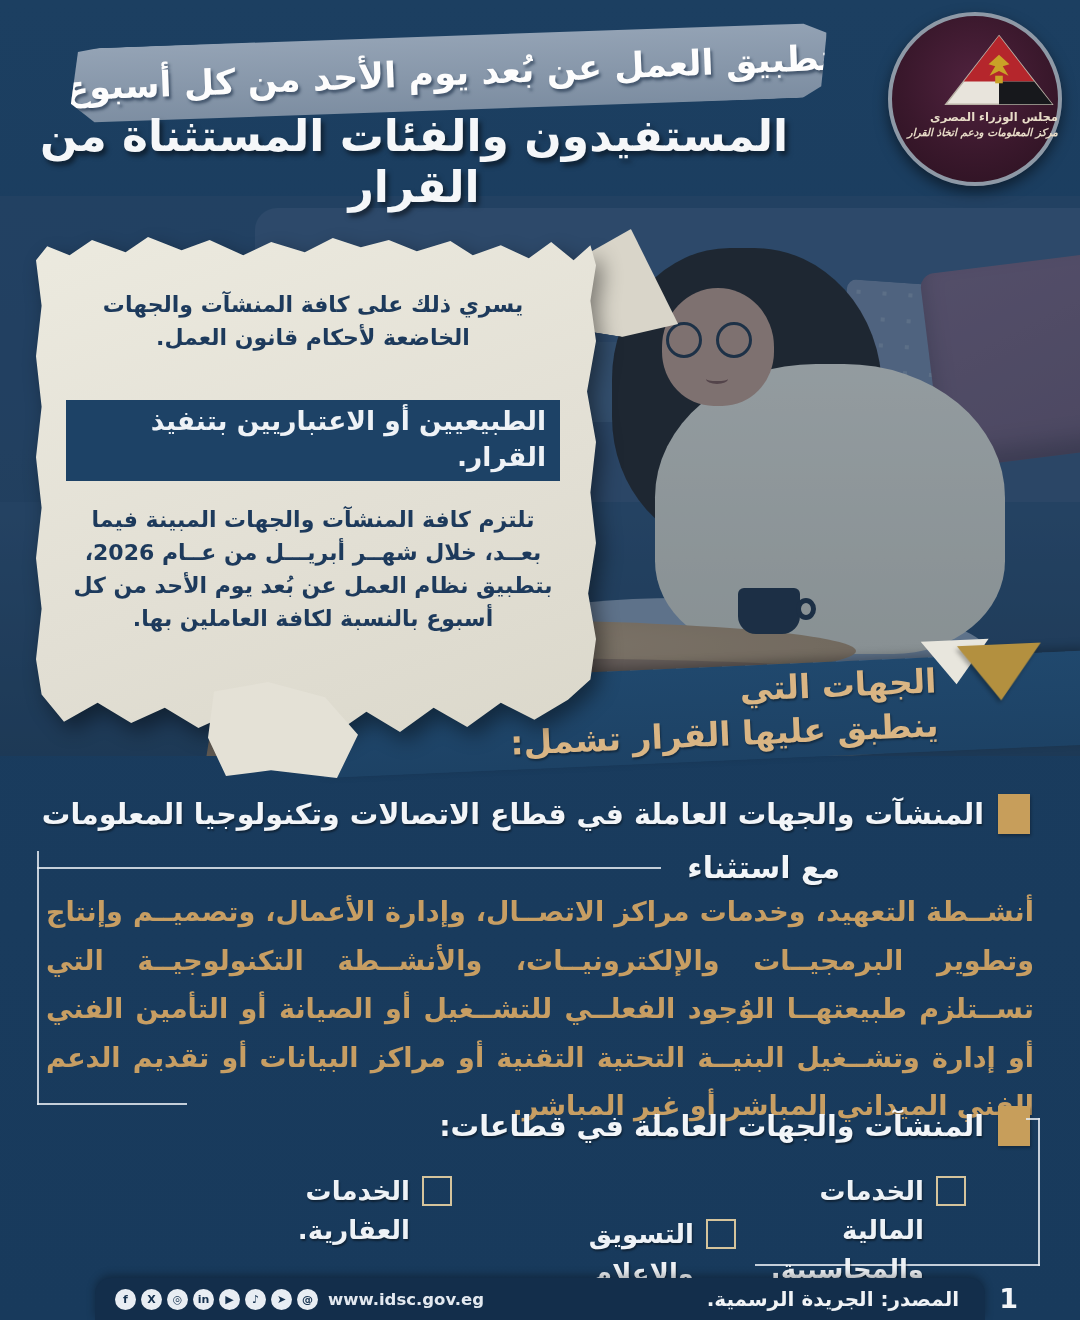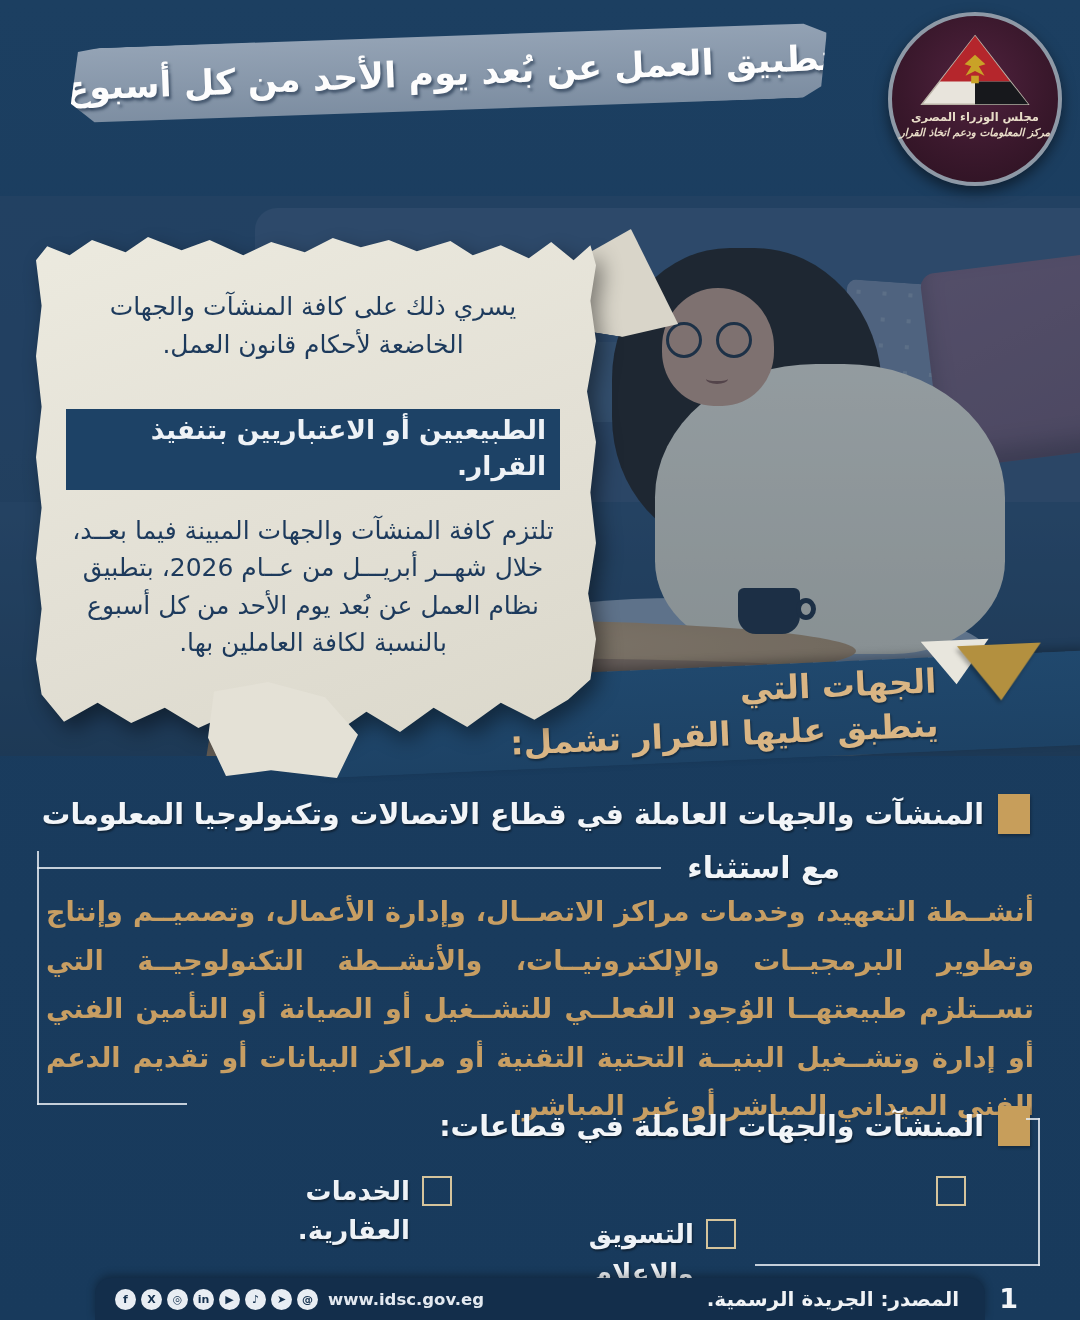--- a/index.html
+++ b/index.html
@@ -12,21 +12,21 @@
   
   .tape{left:70px;top:34px;width:758px;height:78px;background:linear-gradient(180deg,#94a3b5,#8696a9 60%,#7c8da1);
         transform:rotate(-2.3deg);box-shadow:5px 7px 12px rgba(0,0,0,.38);
         clip-path:polygon(1.2% 4%,4% 0,97% 5%,100% 18%,99% 86%,96.5% 100%,3% 95%,0 70%);
         display:flex;align-items:center;justify-content:center;z-index:6;}
   .tape-title{font-size:35px;font-weight:800;color:#fdfdfd;text-shadow:2px 3px 3px rgba(15,35,60,.55);white-space:nowrap;}
   .subtitle{left:14px;top:110px;width:800px;text-align:center;font-size:44px;font-weight:800;color:#f5f7f9;
             text-shadow:3px 4px 5px rgba(0,0,0,.5);z-index:6;letter-spacing:-1px;}
   .logo{right:18px;top:12px;width:174px;height:174px;border-radius:50%;
         background:radial-gradient(circle at 50% 40%,#50223e 0%,#3a182c 55%,#2a1120 100%);
-        border:4px solid #8e99a6;box-shadow:0 6px 14px rgba(0,0,0,.5);z-index:6;text-align:center;}
+        border:4px solid #8e99a6;box-shadow:0 6px 14px rgba(0,0,0,.5);z-index:6;text-align:right;}
   .logo svg{margin-top:16px;}
   .logo-l1{font-size:11.5px;font-weight:700;color:#e8dcc8;margin-top:-2px;}
   .logo-l2{font-size:10.5px;font-weight:700;color:#e8dcc8;margin-top:2px;font-style:italic;}
 
   
   .photo{left:0;top:196px;width:1080px;height:560px;overflow:hidden;z-index:1;
          background:linear-gradient(180deg,#2b4a6c 0%,#2a4868 45%,#27445f 100%);}
   .couch-back{left:255px;top:12px;width:900px;height:140px;background:#3c5878;border-radius:22px 22px 0 0;}
   .couch-seat{left:240px;top:146px;width:920px;height:86px;background:#47617f;border-radius:10px;}
   .couch-front{left:240px;top:226px;width:920px;height:84px;background:#3a5372;border-radius:0 0 10px 10px;}
@@ -60,21 +60,21 @@
 
   
   .paper-wrap{left:0;top:0;z-index:3;filter:drop-shadow(7px 9px 10px rgba(0,0,0,.42));}
   .paper{left:36px;top:230px;width:560px;height:505px;background:linear-gradient(160deg,#eceadf,#e2dfd4 60%,#dbd8cb);
          clip-path:polygon(0 6%,2% 3.2%,6% 5%,10% 2%,16% 4.4%,20% 1.4%,26% 4%,31% 2%,37% 5%,42% 2.4%,48% 4.4%,53% 1.6%,58% 3.4%,63% 2%,68% 4.2%,74% 2.2%,78% 5%,83% 3%,88% 5.6%,92% 2.4%,96% 6%,99% 3%,100% 7%,99% 14%,100% 22%,98.4% 32%,100% 42%,99% 52%,100% 62%,98.6% 72%,100% 81%,99% 89%,95% 93%,89% 97%,83% 93.6%,77% 98.4%,71% 94.6%,65% 99.4%,59% 95.4%,53% 100%,47% 96.4%,41% 99.4%,35% 95.6%,29% 98.6%,23% 94.6%,17% 97.6%,11% 93.6%,5% 97.4%,1% 92%,0 85%,1% 75%,0 65%,1% 55%,0 45%,1% 35%,0 25%,1% 15%);
          padding:58px 36px 30px 30px;text-align:center;}
   .paper-flap{left:556px;top:228px;width:128px;height:108px;background:#d9d5c9;z-index:3;transform:rotate(9deg);
               clip-path:polygon(0 100%,18% 32%,52% 0,100% 80%,58% 100%);}
   .paper-scrap{left:208px;top:682px;width:150px;height:96px;background:#e4e1d6;z-index:4;
                clip-path:polygon(4% 10%,40% 0,78% 16%,100% 55%,86% 100%,42% 92%,12% 98%,0 58%);}
-  .p-para{font-size:25px;font-weight:400;color:#1d3a5c;line-height:1.5;}
+  .p-para{font-size:22px;font-weight:700;color:#1d3a5c;line-height:1.5;}
   .p-hl{margin-top:22px;}
   .p-hl span{display:inline-block;background:#1d4266;color:#eef2f6;font-size:26.5px;font-weight:700;
              padding:3px 14px 6px;line-height:1.35;}
   .p-hl .hl2{margin-top:5px;text-align:right;}
   .p-para2{margin-top:22px;}
 
   
   .band{left:322px;top:684px;width:766px;height:94px;background:linear-gradient(180deg,#20486d,#1d4265);
         transform:rotate(-2.5deg);transform-origin:left center;z-index:2;box-shadow:0 -4px 10px rgba(0,0,0,.25);}
   .band-text{position:absolute;right:150px;left:20px;top:2px;text-align:right;font-size:33px;font-weight:800;
@@ -151,20 +151,21 @@
     <div class="abs laptop-screen"></div>
     <div class="abs laptop-base"></div>
     <div class="abs cup"></div>
     <div class="abs cup-h"></div>
     <div class="abs photo-tint"></div>
   </div>
 
   <div class="abs tape">
     <div class="tape-title">تطبيق العمل عن بُعد يوم الأحد من كل أسبوع</div>
   </div>
+  <div class="abs subtitle">المستفيدون والفئات المستثناة من القرار</div>
 
   <div class="abs logo">
     <svg width="118" height="76" viewBox="0 0 120 80">
       <polygon points="60,4 116,76 4,76" fill="#e8e4dc" stroke="#b9b2a6" stroke-width="1.5"></polygon>
       <polygon points="60,4 97,52 23,52" fill="#b5262c"></polygon>
       <polygon points="60,52 97,52 116,76 60,76" fill="#17181c"></polygon>
       <path d="M60 24 l11 10 -7 2 6 10 -10 -5 -10 5 6 -10 -7 -2 z" fill="#c9a227"></path>
       <rect x="56" y="46" width="8" height="8" fill="#c9a227"></rect>
     </svg>
     <div class="logo-l1">مجلس الوزراء المصرى</div>
@@ -212,20 +213,21 @@
     <div class="gold-sq"></div>
     <div class="bullet-text">المنشآت والجهات العاملة في قطاعات:</div>
   </div>
 
   <div class="abs brk brk-r-c"></div>
   <div class="abs brk brk-r-v"></div>
   <div class="abs brk brk-r-h"></div>
 
   <div class="abs sector s1">
     <div class="checkbox"></div>
+    <div class="sector-label">الخدمات المالية والمحاسبية.</div>
   </div>
   <div class="abs sector s2">
     <div class="checkbox"></div>
     <div class="sector-label">التسويق والإعلام والرقمنة.</div>
   </div>
   <div class="abs sector s3">
     <div class="checkbox"></div>
     <div class="sector-label">الخدمات العقارية.</div>
   </div>
 

